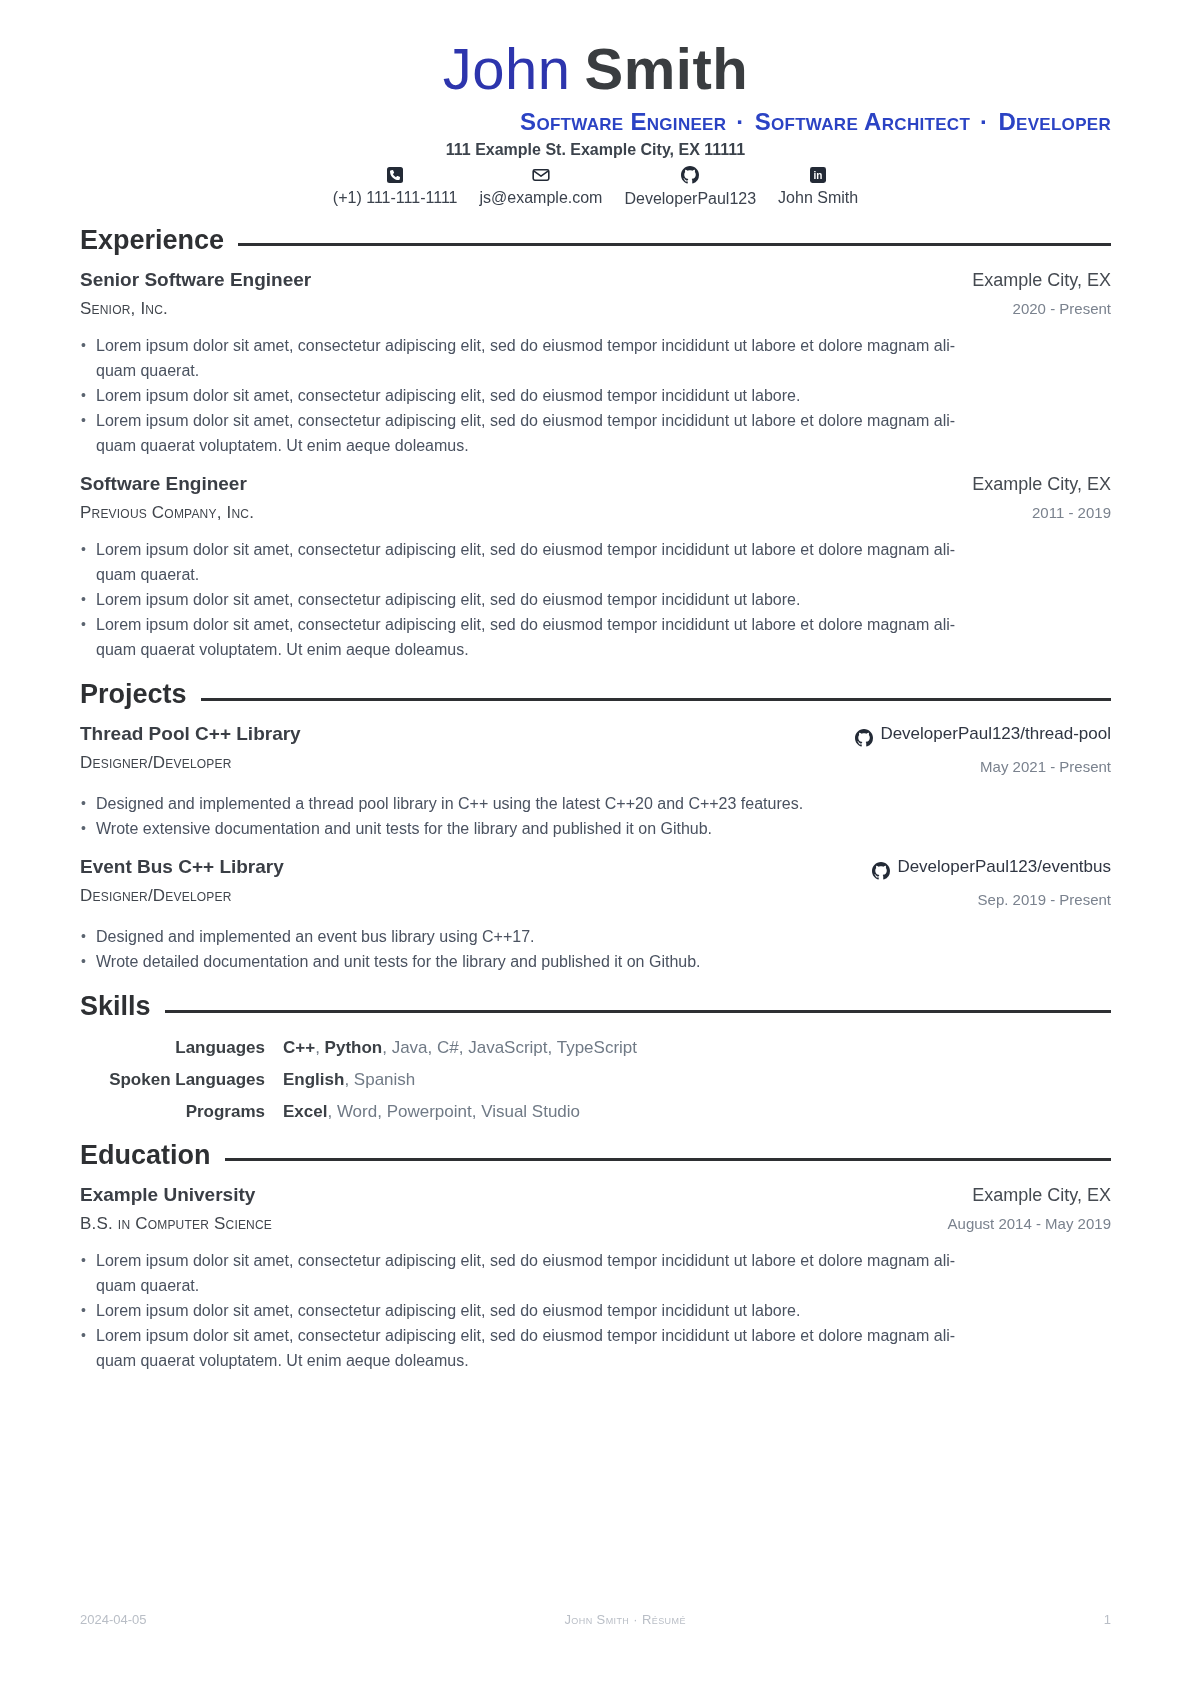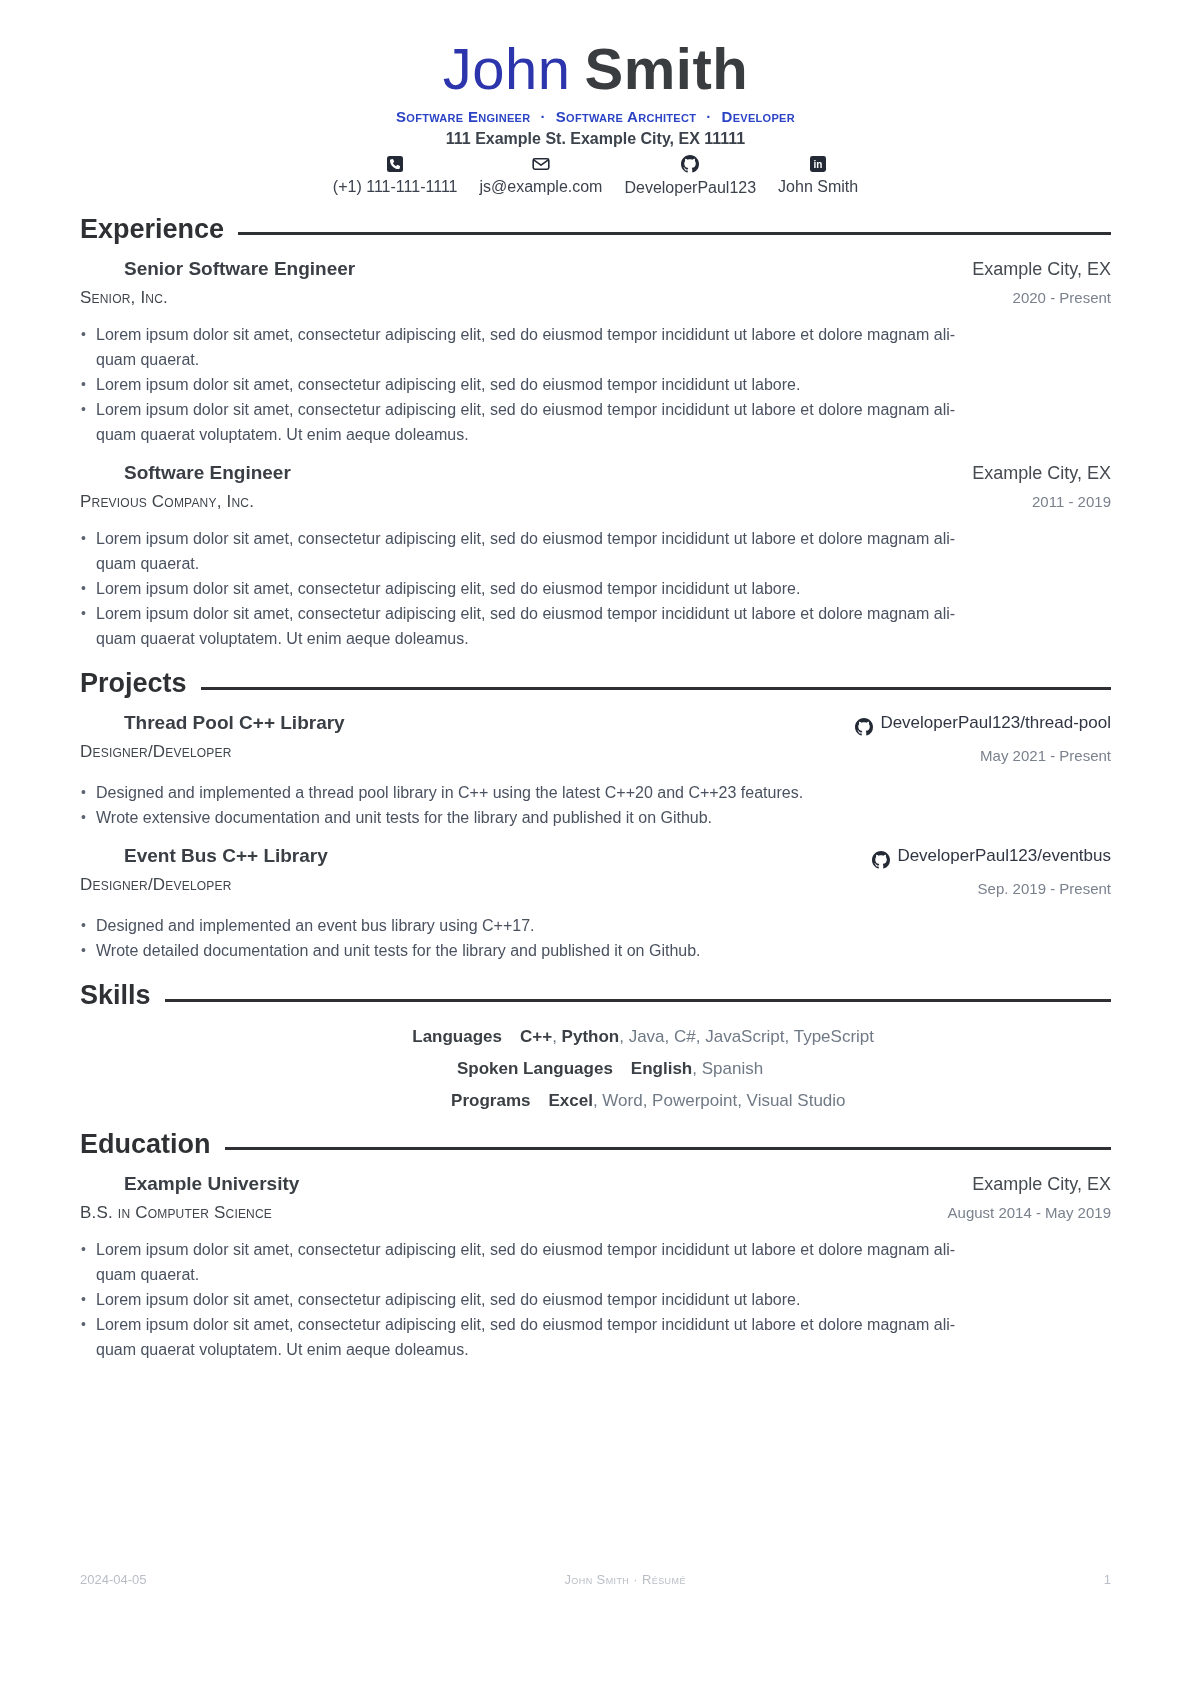--- a/index.html
+++ b/index.html
@@ -14,42 +14,42 @@
     color: #4c5561;
   }
 
   
   .header { text-align: center; }
   .name { font-size: 58px; line-height: 1.08; color: #3a3d40; letter-spacing: .5px; }
   .name .first { font-weight: 300; color: #2d35ad; }
   .name .last  { font-weight: 700; margin-left: 14px; }
   .roles {
     margin-top: 7px; font-variant: small-caps; font-weight: 600;
-    font-size: 15px; color: #2b43c4; letter-spacing: .3px;
+    font-size: 24px; color: #2b43c4; letter-spacing: .3px; text-align: right;
   }
   .roles .sep { margin: 0 10px; }
   .address { margin-top: 5px; font-weight: 700; font-size: 16px; color: #3c434c; }
   .contacts {
     margin-top: 7px; display: flex; justify-content: center;
     gap: 22px; font-size: 16px; color: #3b424d; align-items: center;
   }
   .contact-item { display: inline-flex; align-items: center; gap: 6px; cursor: pointer; flex-direction: column; }
   .contact-item svg { display: block; }
 
   
   .section-heading {
     display: flex; align-items: center;
     font-size: 27px; font-weight: 700; color: #2e3033;
     margin-top: 18px; line-height: 1.05;
   }
   .section-heading .rule { flex: 1; height: 3px; background: #2e3033; margin-left: 14px; margin-top: 10px; }
 
   .entry { margin-top: 13px; }
   .entry-head { display: flex; justify-content: space-between; align-items: flex-start; }
-  .entry-title { font-size: 19px; font-weight: 700; color: #3a3e45; line-height: 26px; margin-left: 44px; }
+  .entry-title { font-size: 19px; font-weight: 700; color: #3a3e45; line-height: 26px; }
   .entry-org {
     font-variant: small-caps; font-size: 17px; color: #40454c;
     line-height: 23px; margin-top: 4px; letter-spacing: .2px;
   }
   .entry-right { text-align: right; }
   .entry-loc { font-size: 18px; color: #454a51; line-height: 26px; }
   .entry-date { font-size: 15px; color: #7a828e; line-height: 23px; margin-top: 4px; }
   .repo-line { display: inline-flex; align-items: flex-end; gap: 7px; font-size: 17px; color: #2f3542; line-height: 26px; cursor: pointer; }
 
   ul.bullets { list-style: none; margin-top: 13px; }
@@ -58,28 +58,28 @@
     font-size: 16px; line-height: 25px; color: #4a5260;
     white-space: pre-line;
   }
   ul.bullets li::before {
     content: "•"; position: absolute; left: 1px; top: 0;
     color: #5b6470; font-size: 14px; line-height: 25px;
   }
 
   
   .skills-block { margin-top: 16px; }
-  .skill-row { display: flex; align-items: baseline; margin-bottom: 10px; line-height: 22px; justify-content: center; }
+  .skill-row { display: flex; align-items: baseline; margin-bottom: 10px; line-height: 22px; }
   .skill-label { width: 185px; text-align: right; font-weight: 700; font-size: 17px; color: #3a3f44; flex: 0 0 185px; }
   .skill-value { margin-left: 18px; font-size: 17px; color: #707a86; }
   .skill-value .b { font-weight: 700; color: #3b4046; }
 
   
   .footer {
-    position: absolute; left: 80px; right: 80px; top: 1572px;
+    position: absolute; left: 80px; right: 80px; top: 1612px;
     display: flex; justify-content: space-between; align-items: baseline;
     font-size: 13px; color: #b9bec6;
   }
   .footer .center { font-variant: small-caps; letter-spacing: .4px; }
 </style>
 </head>
 <body>
 
 <div class="page">
 

